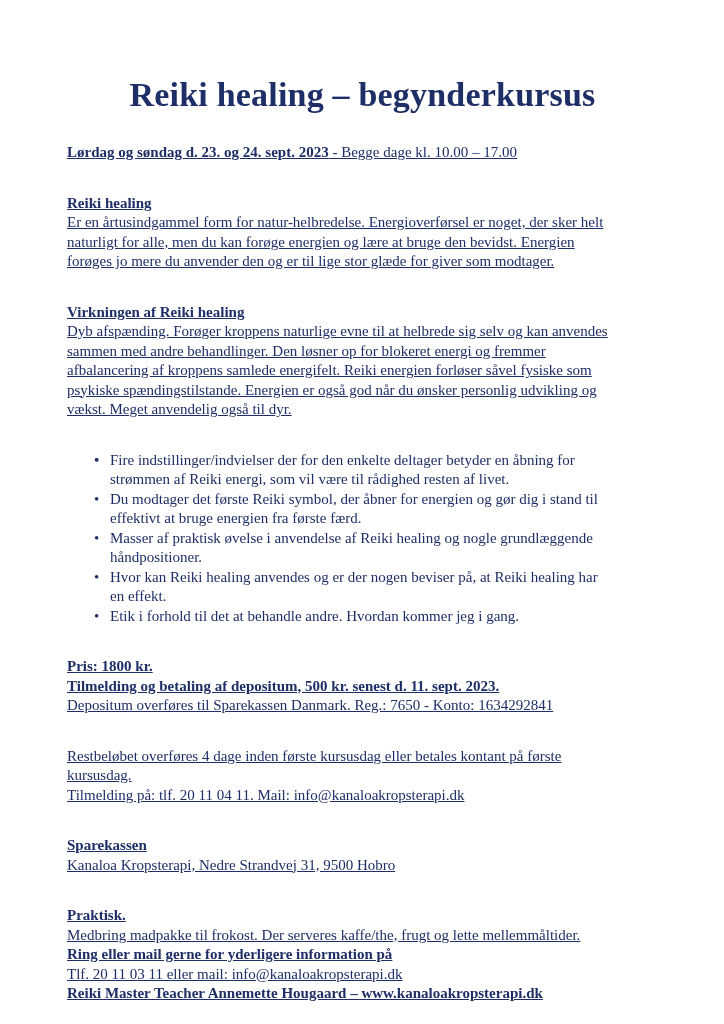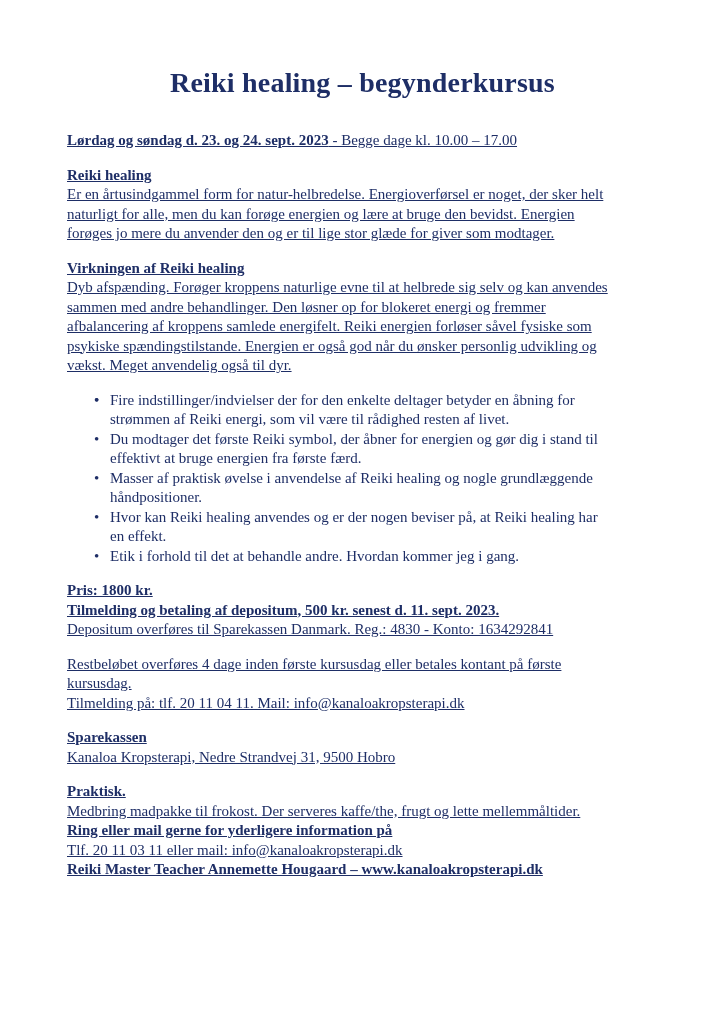--- a/index.html
+++ b/index.html
@@ -13,37 +13,37 @@
     overflow: hidden;
     color: #1e2e66;
     font-family: "Liberation Serif", "DejaVu Serif", serif;
     font-size: 15px;
     line-height: 19.5px;
   }
   .content {
     padding: 64px 66px 0 67px;
   }
   .doc-title {
-    margin: 0;
-    font-size: 28px;
+    margin: 12px;
+    font-size: 34px;
     line-height: 37px;
     font-weight: bold;
     text-align: center;
     letter-spacing: 0.2px;
   }
   .line, .para, .heading {
     margin: 0;
     white-space: pre-line;
     text-decoration: underline;
   }
   .b { font-weight: bold; }
   .u { }
   .mt-date { margin-top: 30px; }
   .mt-para { margin-top: 12px; }
-  .mt-sect { margin-top: 15px; }
+  .mt-sect { margin-top: 31px; }
   ul.bullets {
     margin: 0;
     padding: 0;
     list-style: none;
   }
   ul.bullets li {
     position: relative;
     padding-left: 43px;
     white-space: pre-line;
   }
@@ -90,21 +90,21 @@
 håndpositioner.</span></li>
       <li><span class="bullet">•</span><span>Hvor kan Reiki healing anvendes og er der nogen beviser på, at Reiki healing har
 en effekt.</span></li>
       <li><span class="bullet">•</span><span>Etik i forhold til det at behandle andre. Hvordan kommer jeg i gang.</span></li>
     </ul>
   </div>
 
   <div class="mt-sect">
     <p class="line b">Pris: 1800 kr.</p>
     <p class="line b u">Tilmelding og betaling af depositum, 500 kr. senest d. 11. sept. 2023.</p>
-    <p class="line">Depositum overføres til Sparekassen Danmark. Reg.: 4830 - Konto: 1634292841</p>
+    <p class="line">Depositum overføres til Sparekassen Danmark. Reg.: 7650 - Konto: 1634292841</p>
   </div>
 
   <p class="para mt-sect">Restbeløbet overføres 4 dage inden første kursusdag eller betales kontant på første
 kursusdag.
 Tilmelding på: tlf. 20 11 04 11.  Mail: info@kanaloakropsterapi.dk</p>
 
   <div class="mt-sect">
     <p class="heading b">Sparekassen</p>
     <p class="line">Kanaloa Kropsterapi, Nedre Strandvej 31, 9500 Hobro</p>
   </div>

